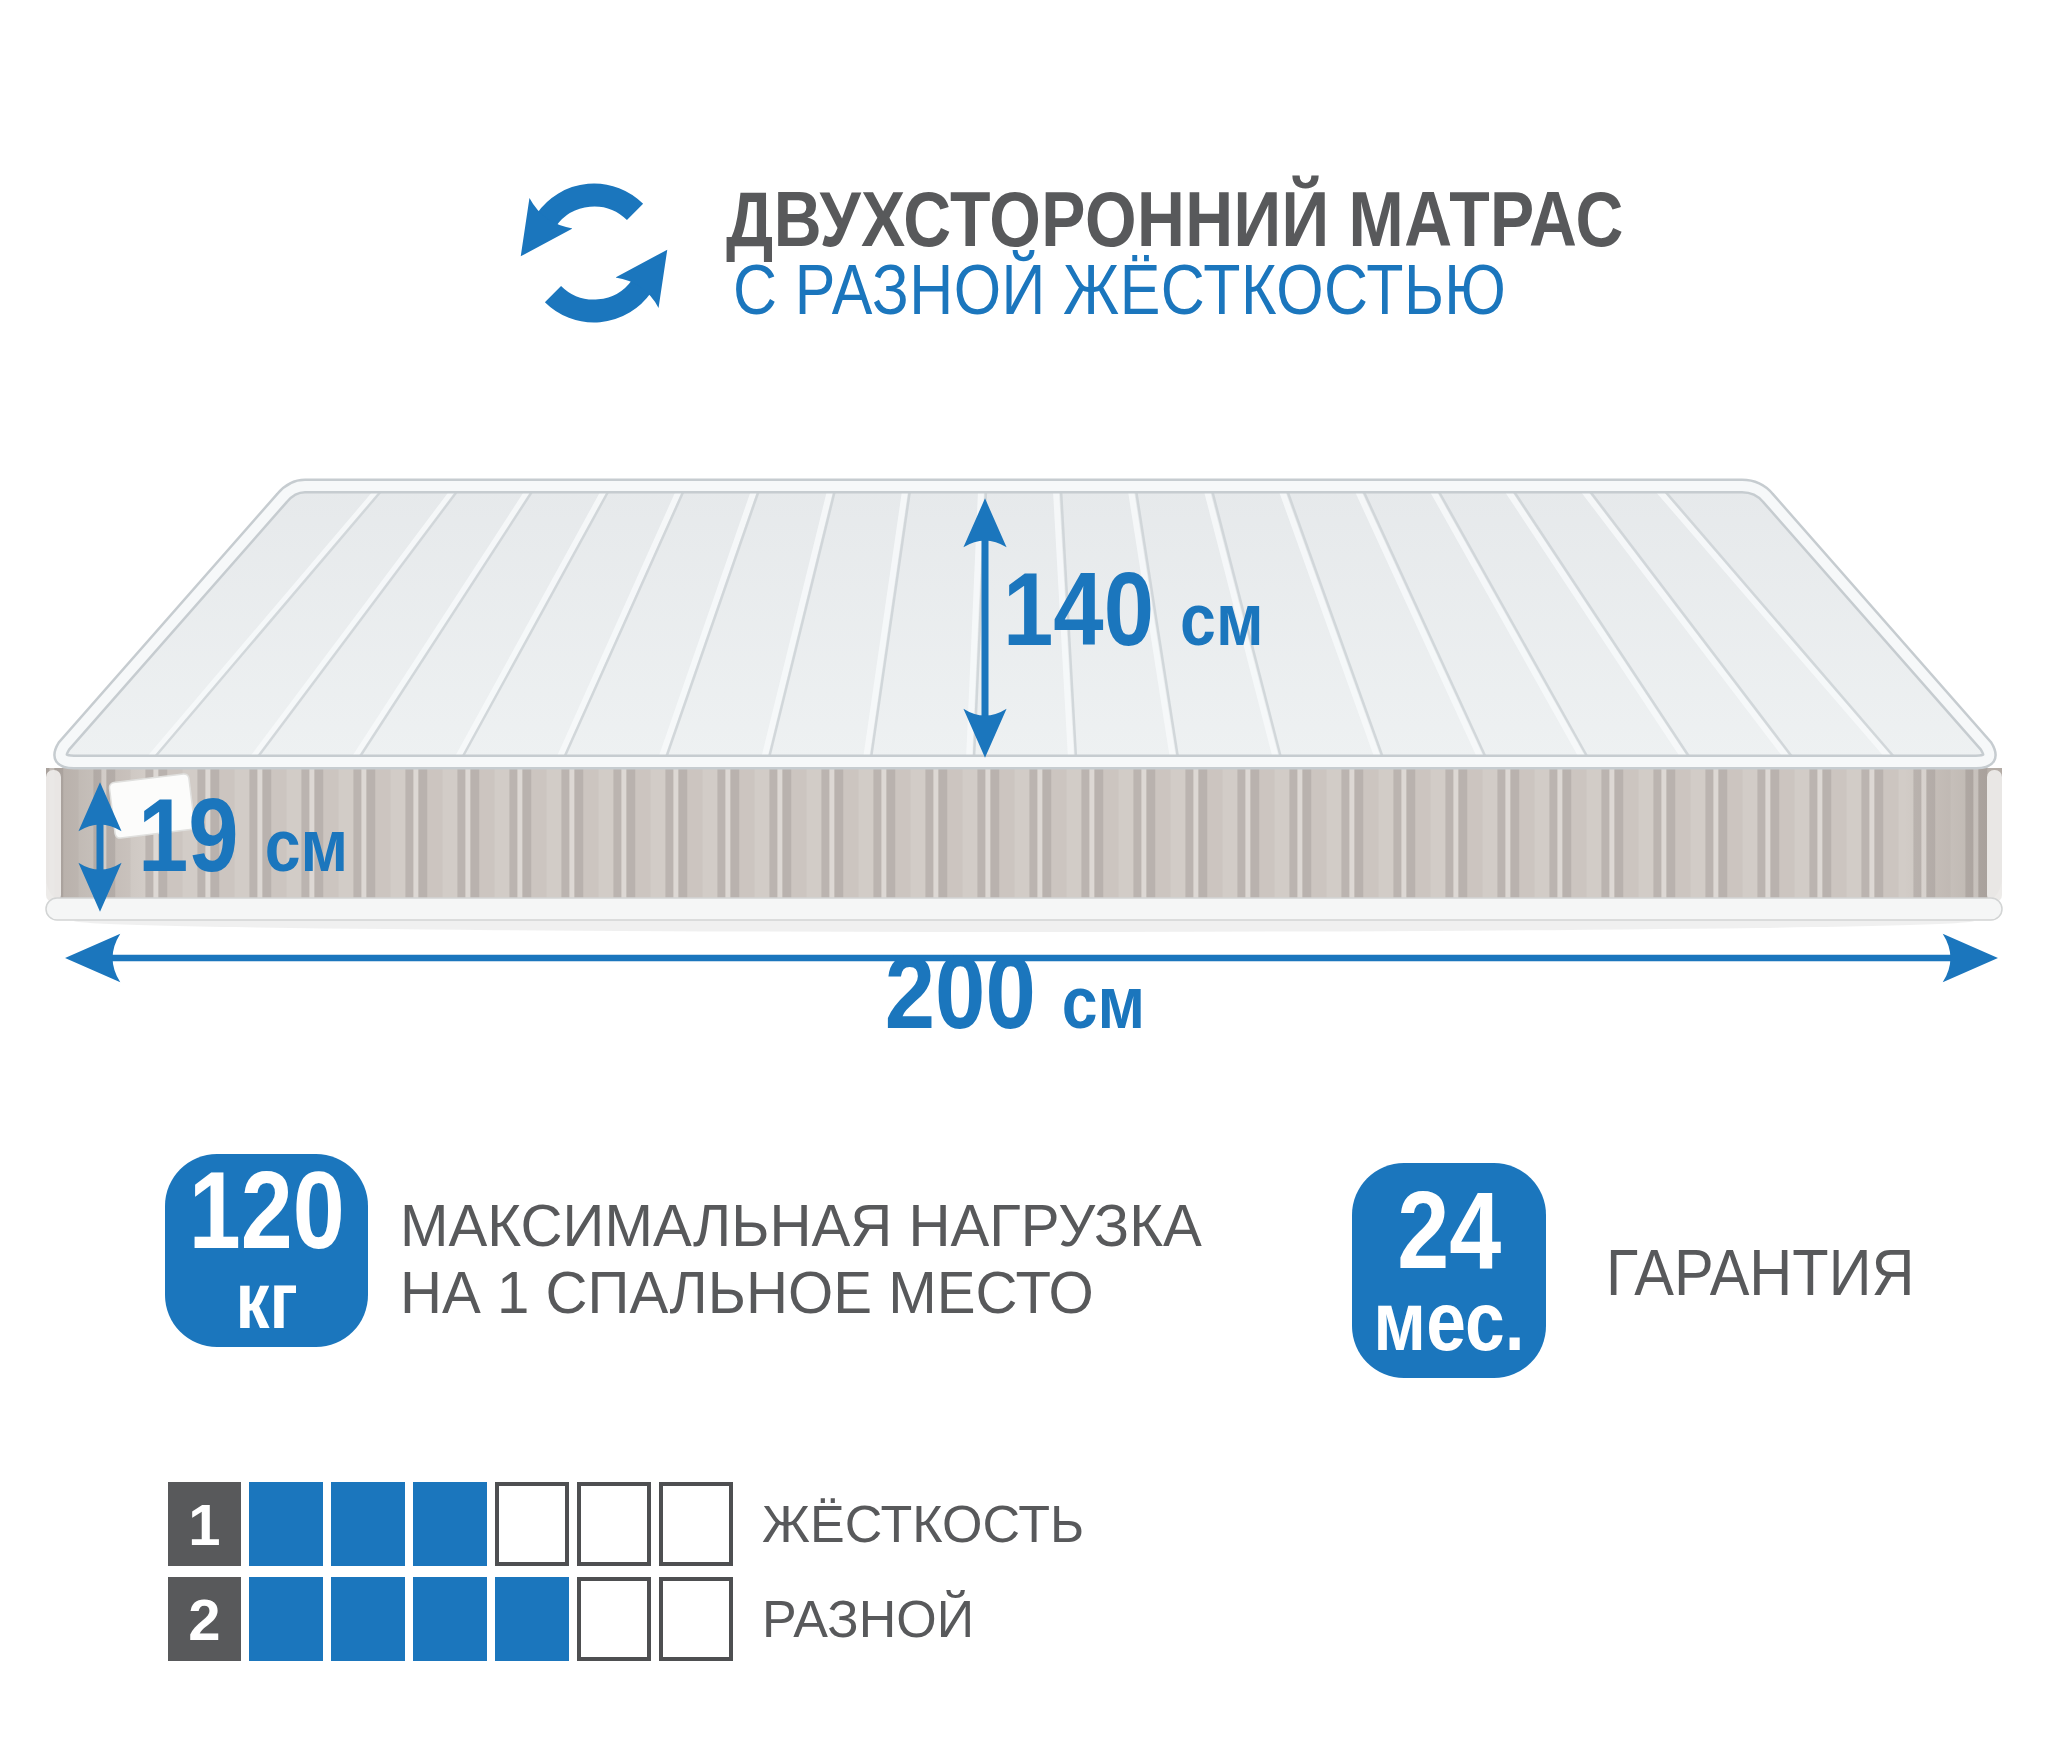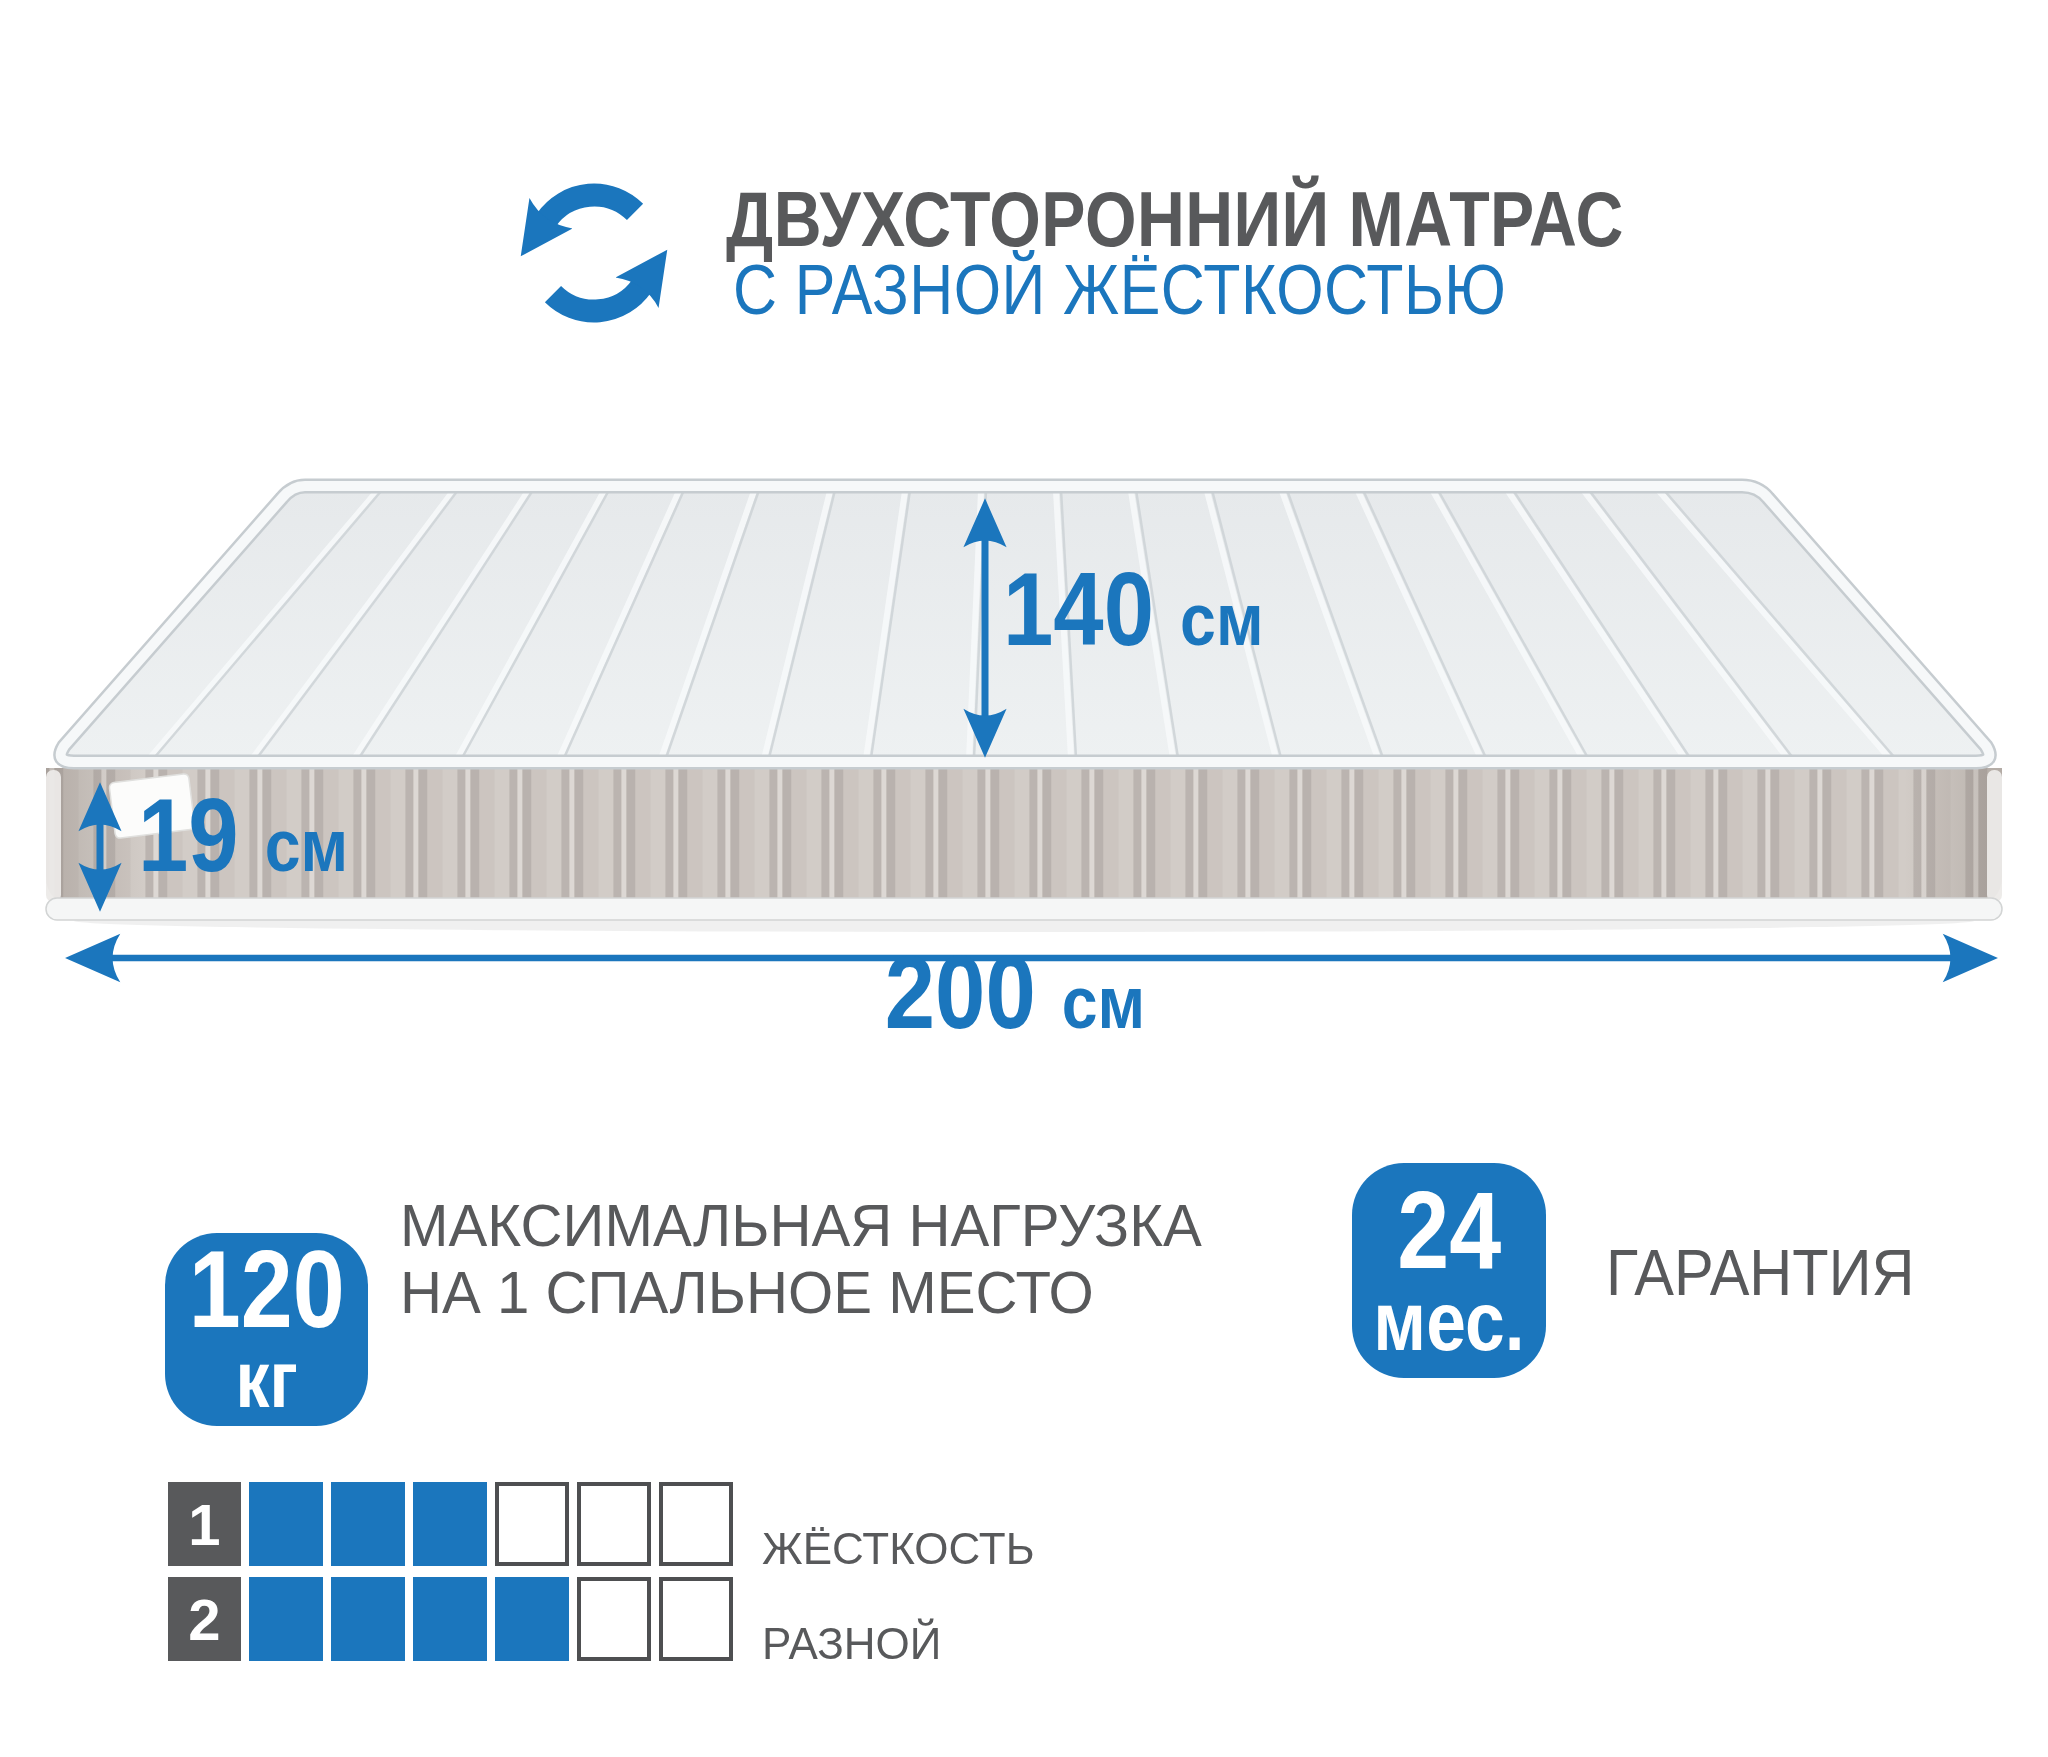--- a/index.html
+++ b/index.html
@@ -29,42 +29,42 @@
   #dim-width{left:1003px;top:557px;}
   #dim-height{left:138px;top:783px;}
   #dim-length{left:1015px;top:940px;transform:translateX(-50%) scaleX(.87);transform-origin:center top;}
   
   .badge{
     background:#1b76bd;border-radius:52px;display:flex;flex-direction:column;
     align-items:center;justify-content:center;color:#fff;text-align:center;
   }
   .badge .num{font-size:110px;line-height:96px;font-weight:bold;transform:scaleX(.85);}
   .badge .unit{font-size:80px;line-height:78px;font-weight:bold;transform:scaleX(.85);margin-top:4px;}
-  #badge-max-load{left:165px;top:1233px;width:203px;height:193px;}
+  #badge-max-load{left:165px;top:1154px;width:203px;height:193px;}
   #badge-warranty{left:1352px;top:1163px;width:194px;height:215px;}
   #badge-warranty .unit{font-size:84px;}
   .badge-caption{
     color:#58595b;font-size:60px;line-height:67px;letter-spacing:0;
     transform:scaleX(.97);transform-origin:left top;
   }
   #max-load-caption{left:400px;top:1192px;}
   #warranty-caption{left:1606px;top:1240px;font-size:64px;line-height:66px;transform:scaleX(.93);}
   
   #firmness-chart{left:168px;top:1482px;}
   .firmness-row{display:flex;margin-bottom:11px;height:84px;}
   .firmness-side{
     width:73px;height:84px;background:#58595b;color:#fff;font-size:58px;font-weight:bold;
     display:flex;align-items:center;justify-content:center;margin-right:8px;flex:none;
   }
   .firmness-row .cell{
     width:74px;height:84px;margin-right:8px;box-sizing:border-box;flex:none;
     background:#fff;border:4px solid #4e4f51;
   }
   .firmness-row .cell.filled{background:#1b76bd;border:none;}
-  .firmness-caption{left:762px;color:#58595b;font-size:44px;height:84px;display:flex;align-items:center;margin-top:25px;}
+  .firmness-caption{left:762px;color:#58595b;font-size:52px;height:84px;display:flex;align-items:center;}
   #firmness-caption-1{top:1482px;}
   #firmness-caption-2{top:1577px;}
 </style>
 </head>
 <body>
 
 <svg class="abs" style="left:0;top:0;width:2048px;height:1757px;" viewBox="0 0 2048 1757" aria-hidden="true">
   <defs>
     <pattern id="sidePat" width="52" height="140" patternUnits="userSpaceOnUse">
       <rect x="0" y="0" width="52" height="140" fill="#cbc4bf"></rect>

